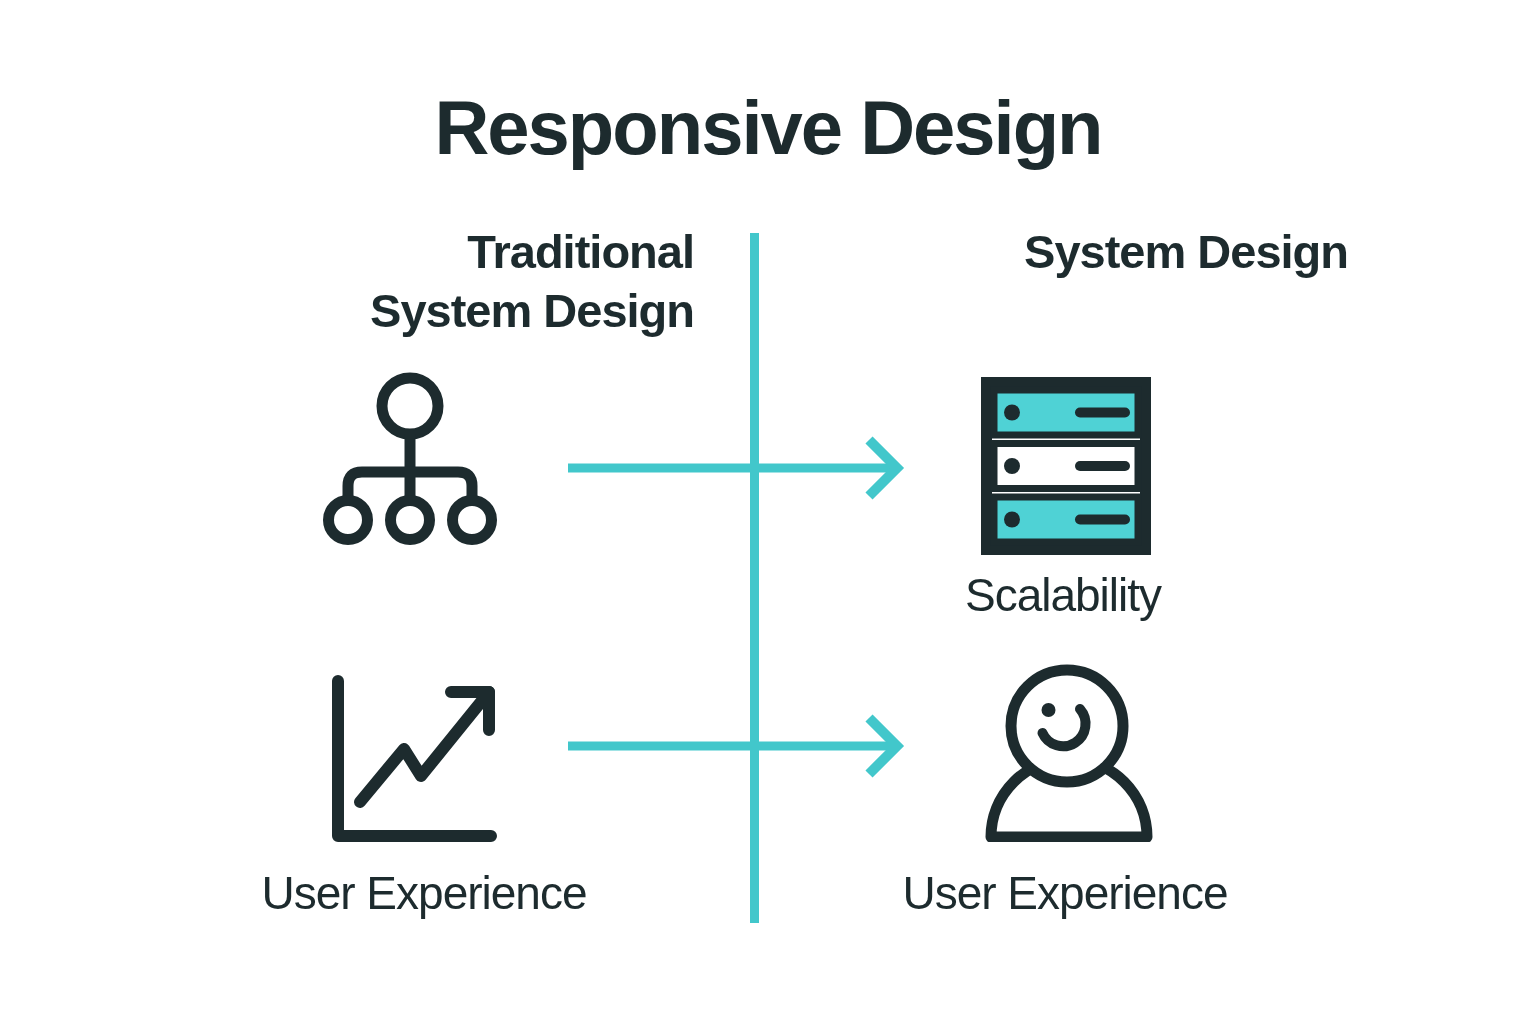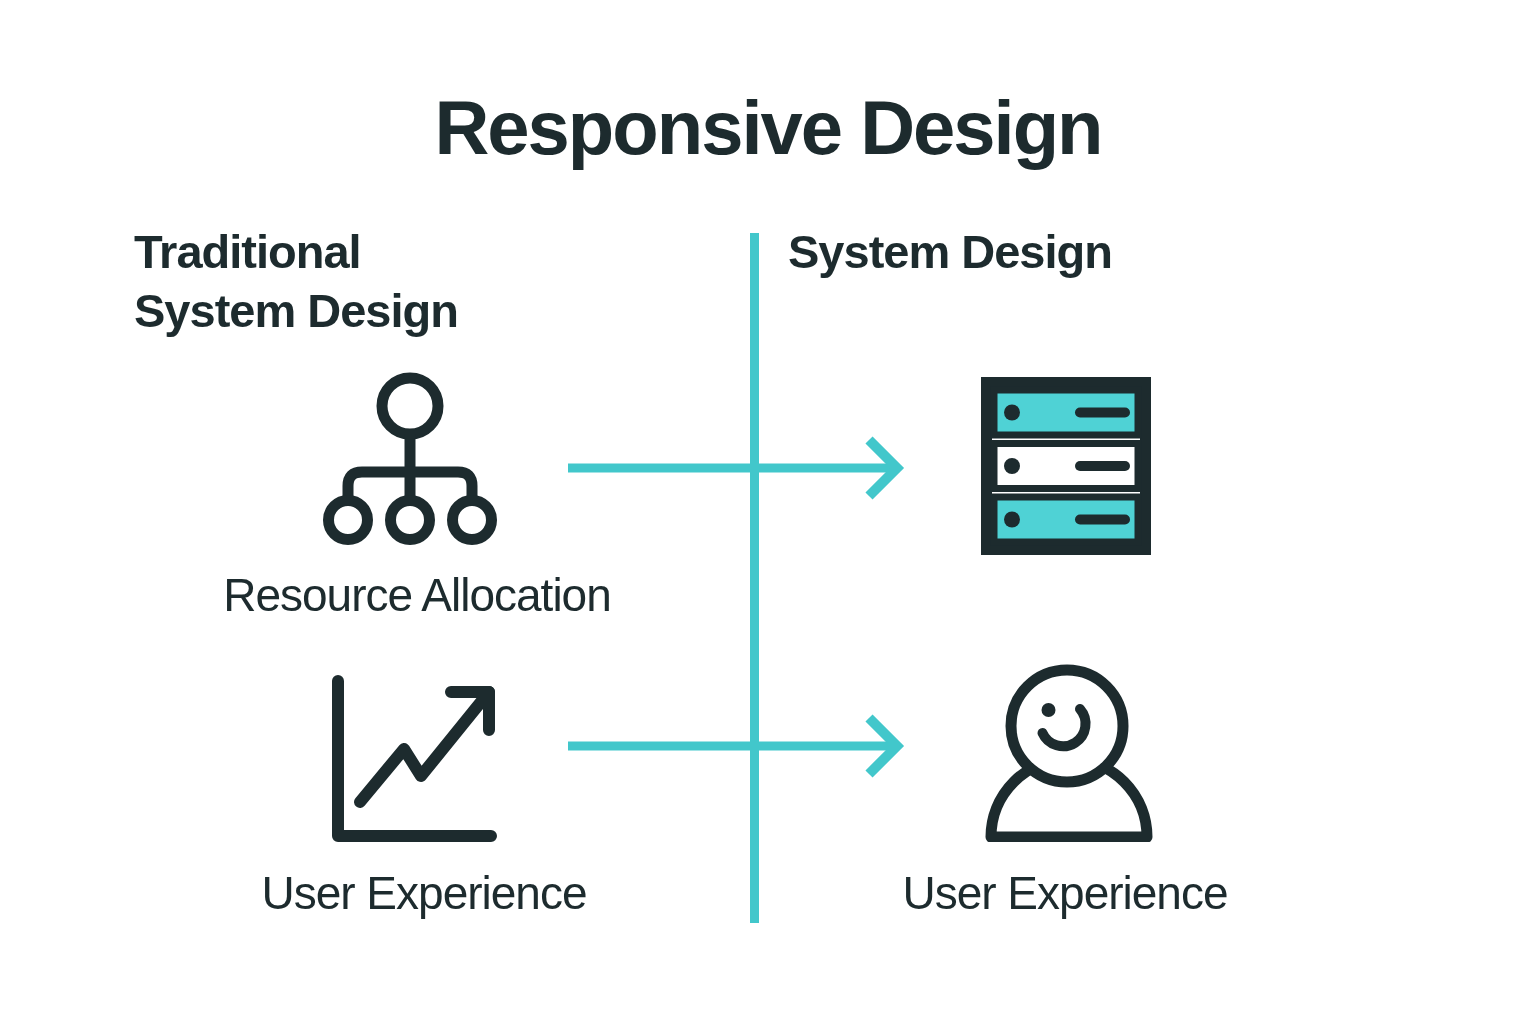--- a/index.html
+++ b/index.html
@@ -25,21 +25,21 @@
     text-align: center;
     font-size: 76px;
     font-weight: bold;
     letter-spacing: -2px;
     color: var(--ink);
   }
   .col-header {
     position: absolute;
     top: 222px;
     width: 560px;
-    text-align: left;
+    text-align: right;
     font-size: 47px;
     font-weight: bold;
     letter-spacing: -1px;
     line-height: 59px;
     color: var(--ink);
   }
   .col-header.left  { left: 134px; }
   .col-header.right { left: 788px; }
   .cell-label {
     position: absolute;
@@ -94,35 +94,35 @@
 
   <svg class="icon-svg" style="left:322px; top:370px;" width="176" height="182" viewBox="0 0 176 182">
     <circle class="stroke-ink" cx="88" cy="36" r="28" stroke-width="11"></circle>
     <path class="stroke-ink" d="M88,64 V102" stroke-width="11"></path>
     <path class="stroke-ink" d="M26,129 V116 Q26,102 40,102 H136 Q150,102 150,116 V129 M88,102 V129" stroke-width="11" stroke-linejoin="round"></path>
     <circle class="stroke-ink" cx="26" cy="150" r="19.5" stroke-width="11"></circle>
     <circle class="stroke-ink" cx="88" cy="150" r="19.5" stroke-width="11"></circle>
     <circle class="stroke-ink" cx="150" cy="150" r="19.5" stroke-width="11"></circle>
   </svg>
 
-  <div class="cell-label" style="left:97px; top:568px;">Resource Allocation</div>
 
   <svg class="icon-svg" style="left:981px; top:377px;" width="170" height="178" viewBox="0 0 170 178">
     <rect x="5.5" y="5.5" width="159" height="167" fill="#ffffff" stroke="currentColor" stroke-width="11"></rect>
     <rect class="fill-teal" x="13" y="13" width="144" height="45" stroke="currentColor" stroke-width="7"></rect>
     <rect class="fill-white" x="13" y="66.5" width="144" height="45" stroke="currentColor" stroke-width="7"></rect>
     <rect class="fill-teal" x="13" y="120" width="144" height="45" stroke="currentColor" stroke-width="7"></rect>
     <circle class="fill-ink" cx="31" cy="35.5" r="8"></circle>
     <circle class="fill-ink" cx="31" cy="89" r="8"></circle>
     <circle class="fill-ink" cx="31" cy="142.5" r="8"></circle>
     <rect class="fill-ink" x="94" y="30.5" width="55" height="10" rx="5"></rect>
     <rect class="fill-ink" x="94" y="84" width="55" height="10" rx="5"></rect>
     <rect class="fill-ink" x="94" y="137.5" width="55" height="10" rx="5"></rect>
   </svg>
 
+  <div class="cell-label" style="left:743px; top:568px;">Scalability</div>
 
   <svg class="icon-svg" style="left:330px; top:672px;" width="170" height="172" viewBox="0 0 170 172">
     <path class="stroke-ink" d="M8,9 V164 H161" stroke-width="12" stroke-linecap="round" stroke-linejoin="round"></path>
     <path class="stroke-ink" d="M30,130 L74,77 L91,104 L159,20" stroke-width="12" stroke-linecap="round" stroke-linejoin="round"></path>
     <path class="stroke-ink" d="M121,20 H159 V58" stroke-width="12" stroke-linecap="round" stroke-linejoin="round"></path>
   </svg>
 
   <div class="cell-label" style="left:104px; top:866px;">User Experience</div>
 
   <svg class="icon-svg" style="left:985px; top:656px;" width="168" height="186" viewBox="0 0 168 186">

